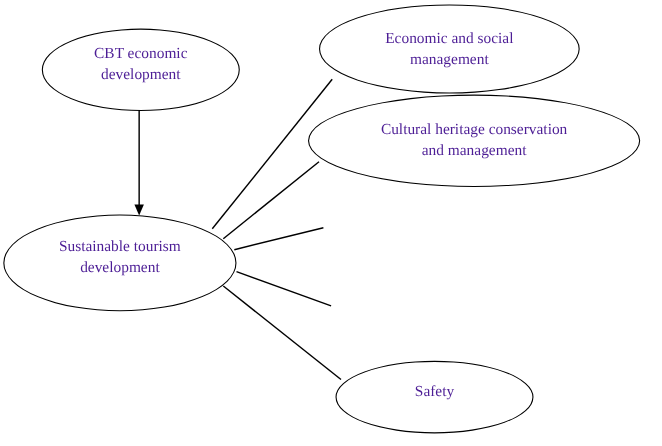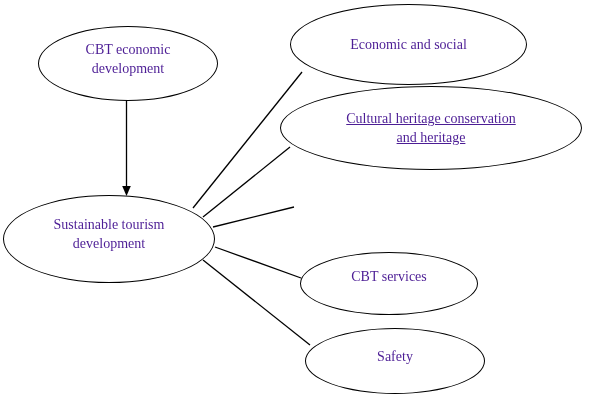--- a/index.html
+++ b/index.html
@@ -58,29 +58,27 @@
     <span class="nline">development</span>
   </div>
 
   <div class="node lift-sm" style="left:3px; top:195px; width:212px; height:88px;align-items:center;">
     <span class="nline">Sustainable tourism</span>
     <span class="nline">development</span>
   </div>
 
   <div class="node" style="left:290px; top:4px; width:237px; height:81px;">
     <span class="nline">Economic and social</span>
+    <span class="nline">management</span>
   </div>
 
-  <div class="node" style="left:280px; top:86px; width:302px; height:84px;text-decoration:underline;">
+  <div class="node" style="left:280px; top:86px; width:302px; height:84px;">
     <span class="nline">Cultural heritage conservation</span>
-    <span class="nline">and heritage</span>
+    <span class="nline">and management</span>
   </div>
 
 
-  <div class="node lift" style="left:300px; top:252px; width:178px; height:63px;">
-    <span class="nline">CBT services</span>
-  </div>
 
   <div class="node lift-sm" style="left:305px; top:328px; width:180px; height:66px;text-align:right;">
     <span class="nline">Safety</span>
   </div>
 
 </div>
 
 </body></html>

